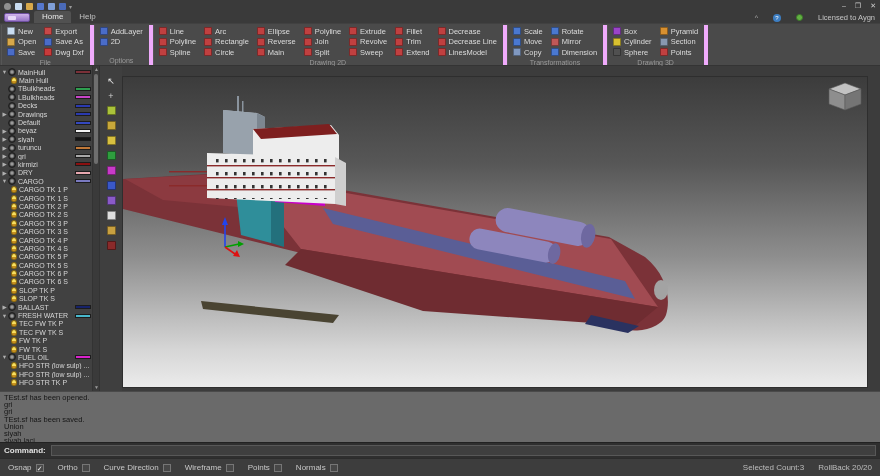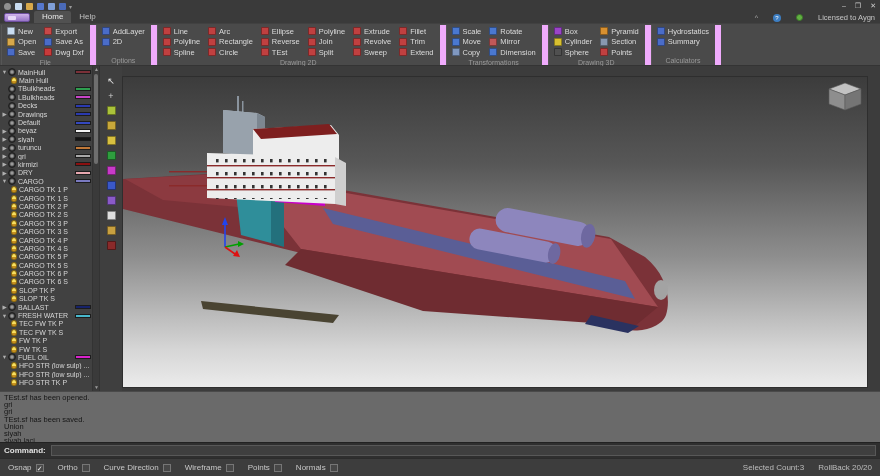--- a/index.html
+++ b/index.html
@@ -31,21 +31,21 @@
   .chev { color:#aaaaaa; font-size:7px; }
   .helpdot { width:8px; height:8px; border-radius:50%; background:#3d7ec2; color:#fff;
     font-size:6px; text-align:center; line-height:8px; }
   .licdot { width:7px; height:7px; border-radius:50%; background:#62b043; border:1px solid #3c7a28; }
   .lictext { color:#c6c6c6; font-size:7.5px; }
 
   
   .ribbon { height:42px; background:#4a4a4a; display:flex; align-items:stretch;
     padding:1px 0 0 1px; flex:0 0 auto; border-bottom:1px solid #343434; }
   .rgroup { display:flex; flex-direction:column; padding:1px 3px 0 3px;
-    border-right:6px solid #f0abfc; box-shadow:1px 0 0 #565656 inset; }
+    border-right:4px solid #f0abfc; box-shadow:1px 0 0 #565656 inset; }
   .rbody { display:flex; gap:2px; flex:1 1 auto; }
   .rcol { display:flex; flex-direction:column; justify-content:flex-start; }
   .rbtn { display:flex; align-items:center; gap:3px; height:10.5px; padding:0 3px; cursor:default; }
   .ricon { width:8px; height:8px; border-radius:1px; flex:0 0 auto; border:1px solid rgba(0,0,0,.35); }
   .rlabel { font-size:7.5px; color:#dcdcdc; white-space:nowrap; }
   .rcaption { text-align:center; font-size:7px; color:#9a9a9a; height:9px; line-height:9px; }
 
   
   .main { flex:1 1 auto; display:flex; background:#3c3c3c; min-height:0; }
 
@@ -223,21 +223,21 @@
             <div class="rbtn">
               <span class="ricon" style="background: rgb(192, 64, 64);"></span>
               <span class="rlabel">Ellipse</span>
             </div>
             <div class="rbtn">
               <span class="ricon" style="background: rgb(192, 64, 64);"></span>
               <span class="rlabel">Reverse</span>
             </div>
             <div class="rbtn">
               <span class="ricon" style="background: rgb(192, 64, 64);"></span>
-              <span class="rlabel">TEst</span>
+              <span class="rlabel">Main</span>
             </div>
           </div>
           <div class="rcol">
             <div class="rbtn">
               <span class="ricon" style="background: rgb(192, 64, 64);"></span>
               <span class="rlabel">Polyline</span>
             </div>
             <div class="rbtn">
               <span class="ricon" style="background: rgb(192, 64, 64);"></span>
               <span class="rlabel">Join</span>
@@ -266,20 +266,34 @@
               <span class="ricon" style="background: rgb(192, 64, 64);"></span>
               <span class="rlabel">Fillet</span>
             </div>
             <div class="rbtn">
               <span class="ricon" style="background: rgb(192, 64, 64);"></span>
               <span class="rlabel">Trim</span>
             </div>
             <div class="rbtn">
               <span class="ricon" style="background: rgb(192, 64, 64);"></span>
               <span class="rlabel">Extend</span>
+            </div>
+          </div>
+          <div class="rcol">
+            <div class="rbtn">
+              <span class="ricon" style="background: rgb(192, 64, 64);"></span>
+              <span class="rlabel">Decrease</span>
+            </div>
+            <div class="rbtn">
+              <span class="ricon" style="background: rgb(192, 64, 64);"></span>
+              <span class="rlabel">Decrease Line</span>
+            </div>
+            <div class="rbtn">
+              <span class="ricon" style="background: rgb(192, 64, 64);"></span>
+              <span class="rlabel">LinesModel</span>
             </div>
           </div>
         </div>
         <div class="rcaption">Drawing 2D</div>
       </div>
       <div class="rgroup">
         <div class="rbody">
           <div class="rcol">
             <div class="rbtn">
               <span class="ricon" style="background: rgb(74, 120, 208);"></span>
@@ -336,35 +350,20 @@
               <span class="ricon" style="background: rgb(136, 152, 176);"></span>
               <span class="rlabel">Section</span>
             </div>
             <div class="rbtn">
               <span class="ricon" style="background: rgb(192, 64, 64);"></span>
               <span class="rlabel">Points</span>
             </div>
           </div>
         </div>
         <div class="rcaption">Drawing 3D</div>
-      </div>
-      <div class="rgroup">
-        <div class="rbody">
-          <div class="rcol">
-            <div class="rbtn">
-              <span class="ricon" style="background: rgb(74, 108, 200);"></span>
-              <span class="rlabel">Hydrostatics</span>
-            </div>
-            <div class="rbtn">
-              <span class="ricon" style="background: rgb(74, 108, 200);"></span>
-              <span class="rlabel">Summary</span>
-            </div>
-          </div>
-        </div>
-        <div class="rcaption">Calculators</div>
       </div>
     </div>
 
   <div class="main">
 
     <div class="tree">
       <div class="tree-list">
           <div class="trow">
             <span class="tarrow">▼</span>
             <span class="teye"></span>

